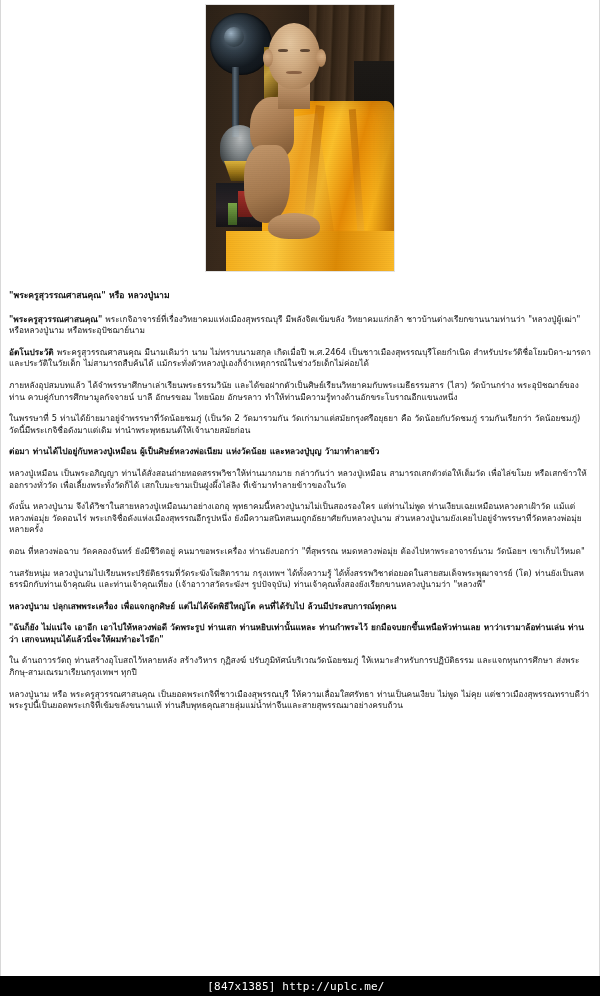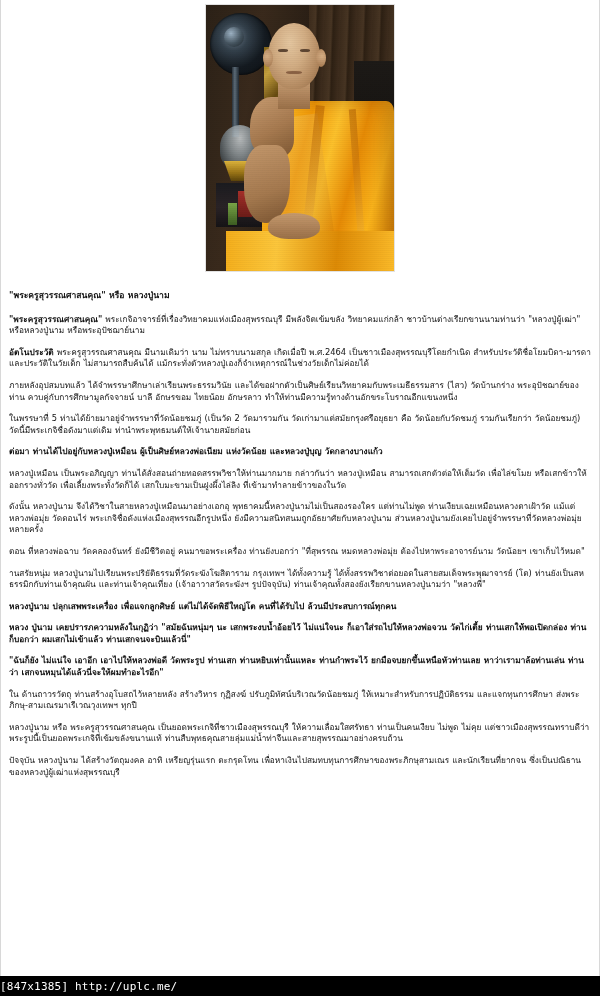--- a/index.html
+++ b/index.html
@@ -217,21 +217,21 @@
 
   
   .footer-bar {
     position: absolute;
     left: 0; bottom: 0;
     width: 600px;
     height: 20px;
     background: #000000;
     display: flex;
     align-items: center;
-    justify-content: flex-start;
+    justify-content: center;
     box-sizing: border-box;
     padding-right: 8px;
   }
   .footer-text {
     color: #ffffff;
     font-size: 11px;
     font-family: "DejaVu Sans Mono", "Liberation Mono", monospace;
     letter-spacing: .2px;
     white-space: nowrap;
   }
@@ -273,31 +273,29 @@
     </div>
   </div>
 
   <div class="article">
     <p class="title">"พระครูสุวรรณศาสนคุณ" หรือ หลวงปู่นาม</p>
     <div id="paragraph-host">
         <p><span class="lead">"พระครูสุวรรณศาสนคุณ"</span><span> พระเกจิอาจารย์ที่เรื่องวิทยาคมแห่งเมืองสุพรรณบุรี มีพลังจิตเข้มขลัง วิทยาคมแก่กล้า ชาวบ้านต่างเรียกขานนามท่านว่า "หลวงปู่ผู้เฒ่า" หรือหลวงปู่นาม หรือพระอุปัชฌาย์นาม</span></p>
         <p><span class="lead">อัตโนประวัติ</span><span> พระครูสุวรรณศาสนคุณ มีนามเดิมว่า นาม ไม่ทราบนามสกุล เกิดเมื่อปี พ.ศ.2464 เป็นชาวเมืองสุพรรณบุรีโดยกำเนิด สำหรับประวัติชื่อโยมบิดา-มารดา และประวัติในวัยเด็ก ไม่สามารถสืบค้นได้ แม้กระทั่งตัวหลวงปู่เองก็จำเหตุการณ์ในช่วงวัยเด็กไม่ค่อยได้</span></p>
         <p><span>ภายหลังอุปสมบทแล้ว ได้จำพรรษาศึกษาเล่าเรียนพระธรรมวินัย และได้ขอฝากตัวเป็นศิษย์เรียนวิทยาคมกับพระเมธีธรรมสาร (ไสว) วัดบ้านกร่าง พระอุปัชฌาย์ของท่าน ควบคู่กับการศึกษามูลกัจจายน์ บาลี อักษรขอม ไทยน้อย อักษรลาว ทำให้ท่านมีความรู้ทางด้านอักขระโบราณอีกแขนงหนึ่ง</span></p>
         <p><span>ในพรรษาที่ 5 ท่านได้ย้ายมาอยู่จำพรรษาที่วัดน้อยชมภู่ (เป็นวัด 2 วัดมารวมกัน วัดเก่ามาแต่สมัยกรุงศรีอยุธยา คือ วัดน้อยกับวัดชมภู่ รวมกันเรียกว่า วัดน้อยชมภู่) วัดนี้มีพระเกจิชื่อดังมาแต่เดิม ท่านำพระพุทธมนต์ให้เจ้านายสมัยก่อน</span></p>
-        <p class="bold"><span>ต่อมา ท่านได้ไปอยู่กับหลวงปู่เหมือน ผู้เป็นศิษย์หลวงพ่อเนียม แห่งวัดน้อย และหลวงปู่บุญ วัดกลางบางแก้ว</span></p>
+        <p class="bold"><span>ต่อมา ท่านได้ไปอยู่กับหลวงปู่เหมือน ผู้เป็นศิษย์หลวงพ่อเนียม แห่งวัดน้อย และหลวงปู่บุญ วัามาทำลายข้ว</span></p>
         <p><span>หลวงปู่เหมือน เป็นพระอภิญญา ท่านได้สั่งสอนถ่ายทอดสรรพวิชาให้ท่านมากมาย กล่าวกันว่า หลวงปู่เหมือน สามารถเสกตัวต่อให้เต็มวัด เพื่อไล่ขโมย หรือเสกข้าวให้ออกรวงทั่ววัด เพื่อเลี้ยงพระทั้งวัดก็ได้ เสกใบมะขามเป็นฝูงผึ้งไล่ลิง ที่เข้ามาทำลายข้าวของในวัด</span></p>
         <p><span>ดังนั้น หลวงปู่นาม จึงได้วิชาในสายหลวงปู่เหมือนมาอย่างเอกอุ พุทธาคมนี้หลวงปู่นามไม่เป็นสองรองใคร แต่ท่านไม่พูด ท่านเงียบเฉยเหมือนหลวงตาเฝ้าวัด แม้แต่หลวงพ่อมุ่ย วัดดอนไร่ พระเกจิชื่อดังแห่งเมืองสุพรรณอีกรูปหนึ่ง ยังมีความสนิทสนมถูกอัธยาศัยกับหลวงปู่นาม ส่วนหลวงปู่นามยังเคยไปอยู่จำพรรษาที่วัดหลวงพ่อมุ่ย หลายครั้ง</span></p>
         <p><span>ตอน ที่หลวงพ่อฉาบ วัดคลองจันทร์ ยังมีชีวิตอยู่ คนมาขอพระเครื่อง ท่านยังบอกว่า "ที่สุพรรณ หมดหลวงพ่อมุ่ย ต้องไปหาพระอาจารย์นาม วัดน้อยฯ เขาเก็บไว้หมด"</span></p>
         <p><span>านสรัยหนุ่ม หลวงปู่นามไปเรียนพระปริยัติธรรมที่วัดระฆังโฆสิตาราม กรุงเทพฯ ได้ทั้งความรู้ ได้ทั้งสรรพวิชาต่อยอดในสายสมเด็จพระพุฒาจารย์ (โต) ท่านยังเป็นสหธรรมิกกับท่านเจ้าคุณผัน และท่านเจ้าคุณเที่ยง (เจ้าอาวาสวัดระฆังฯ รูปปัจจุบัน) ท่านเจ้าคุณทั้งสองยังเรียกขานหลวงปู่นามว่า "หลวงพี่"</span></p>
         <p class="bold"><span>หลวงปู่นาม ปลุกเสพพระเครื่อง เพื่อแจกลูกศิษย์ แต่ไม่ได้จัดพิธีใหญ่โต คนที่ได้รับไป ล้วนมีประสบการณ์ทุกคน</span></p>
-        <p><span class="lead">หลวง ปู่นาม เคยปรารภความหลังในกุฏิว่า </span><span style="font-weight: bold;">"สมัยฉันหนุ่มๆ นะ เสกพระงบน้ำอ้อยไว้ ไม่แน่ใจนะ ก็เอาใส่รถไปให้หลวงพ่อจวน วัดไก่เตี้ย ท่านเสกให้พอเปิดกล่อง ท่านก็บอกว่า ผมเสกไม่เข้าแล้ว ท่านเสกจนจะบินแล้วนี่"</span></p>
         <p class="bold"><span>"ฉันก็ยัง ไม่แน่ใจ เอาอีก เอาไปให้หลวงพ่อดี วัดพระรูป ท่านเสก ท่านหยิบเท่านั้นแหละ ท่านกำพระไว้ ยกมือจบยกขึ้นเหนือหัวท่านเลย หาว่าเรามาล้อท่านเล่น ท่านว่า เสกจนหมุนได้แล้วนี่จะให้ผมทำอะไรอีก"</span></p>
-        <p><span>ใน ด้านถาวรวัตถุ ท่านสร้างอุโบสถไว้หลายหลัง สร้างวิหาร กุฏิสงฆ์ ปรับภูมิทัศน์บริเวณวัดน้อยชมภู่ ให้เหมาะสำหรับการปฏิบัติธรรม และแจกทุนการศึกษา ส่งพระภิกษุ-สามเณรมาเรีเวณวุงเทพฯ ทุกปี</span></p>
+        <p><span>ใน ด้านถาวรวัตถุ ท่านสร้างอุโบสถไว้หลายหลัง สร้างวิหาร กุฏิสงฆ์ ปรับภูมิทัศน์บริเวณวัดน้อยชมภู่ ให้เหมาะสำหรับการปฏิบัติธรรม และแจกทุนการศึกษา ส่งพระภิกษุ-สามเณรมาเรียนกรุงเทพฯ ทุกปี</span></p>
         <p><span>หลวงปู่นาม หรือ พระครูสุวรรณศาสนคุณ เป็นยอดพระเกจิที่ชาวเมืองสุพรรณบุรี ให้ความเลื่อมใสศรัทธา ท่านเป็นคนเงียบ ไม่พูด ไม่คุย แต่ชาวเมืองสุพรรณทราบดีว่า พระรูปนี้เป็นยอดพระเกจิที่เข้มขลังขนานแท้ ท่านสืบพุทธคุณสายลุ่มแม่น้ำท่าจีนและสายสุพรรณมาอย่างครบถ้วน</span></p>
-        <p><span>ปัจจุบัน หลวงปู่นาม ได้สร้างวัตถุมงคล อาทิ เหรียญรุ่นแรก ตะกรุดโทน เพื่อหาเงินไปสมทบทุนการศึกษาของพระภิกษุสามเณร และนักเรียนที่ยากจน ซึ่งเป็นปณิธานของหลวงปู่ผู้เฒ่าแห่งสุพรรณบุรี</span></p>
       </div>
   </div>
 
 </div>
 
 <div class="footer-bar">
   <span class="footer-text">[847x1385] http://uplc.me/</span>
 </div>
 
 </body></html>

